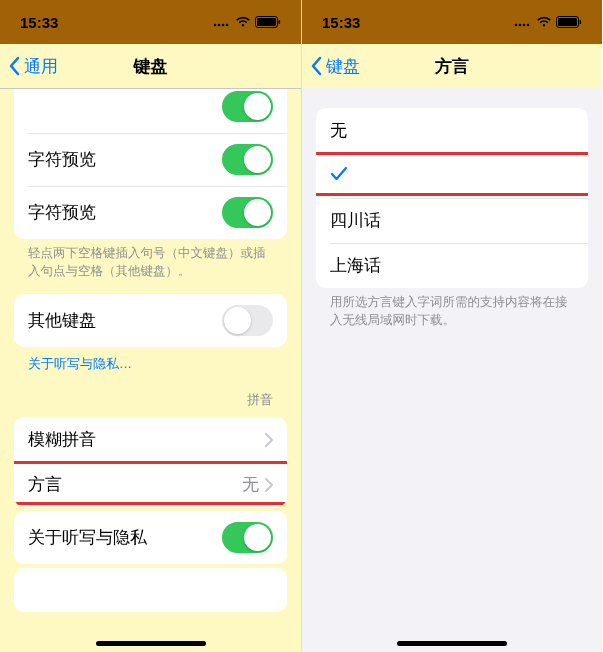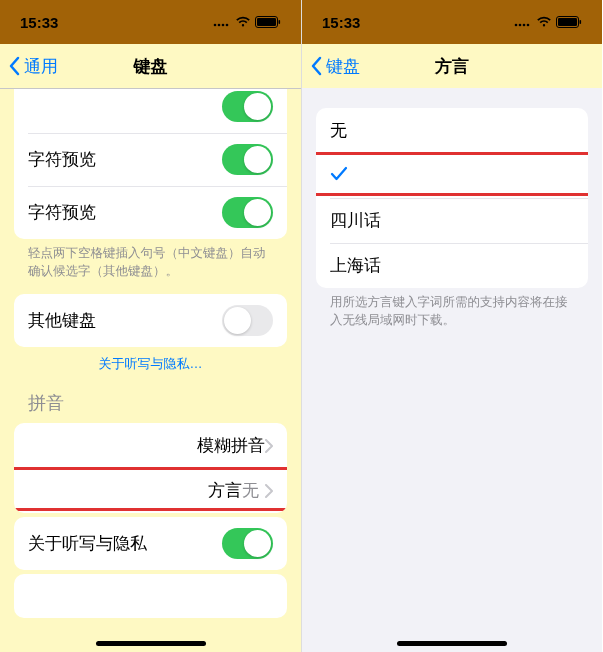--- a/index.html
+++ b/index.html
@@ -20,22 +20,22 @@
     .row-label { flex: 1; }
     .row-right { display: flex; align-items: center; gap: 6px; color: #8e8e93; font-size: 17px; }
     .chevron { color: #c7c7cc; }
     .toggle { width: 51px; height: 31px; border-radius: 15.5px; position: relative; }
     .toggle.on { background: #34c759; }
     .toggle.off { background: #e9e9eb; }
     .toggle::after { content: ""; position: absolute; width: 27px; height: 27px; background: #fff; border-radius: 50%; top: 2px; box-shadow: 0 1px 3px rgba(0,0,0,0.2); }
     .toggle.on::after { right: 2px; }
     .toggle.off::after { left: 2px; }
     .footer-note { font-size: 12.5px; color: #8e8e93; padding: 6px 28px 0 28px; line-height: 1.4; }
-    .link-note { font-size: 13px; color: #007aff; padding: 8px 28px 0 28px; text-align: center; }
-    .section-header { font-size: 18px; color: #8e8e93; padding: 18px 28px 4px 28px; }
+    .link-note { font-size: 13px; color: #007aff; padding: 8px 28px 0 28px; }
+    .section-header { font-size: 13px; color: #8e8e93; padding: 18px 28px 4px 28px; text-align: right; }
     .highlight-box { position: absolute; border: 3px solid #e03131; pointer-events: none; }
     .check { color: #007aff; font-size: 20px; }
     .home-indicator { position: absolute; bottom: 6px; left: 50%; transform: translateX(-50%); width: 110px; height: 5px; background: #000; border-radius: 3px; }
     .white-bg { background: #fff; }
   </style>
 </head>
 <body>
 
 <div class="phone white-bg">
   <div class="status-bar">
@@ -77,32 +77,32 @@
       </div>
       <div class="row">
         <span class="row-label">字符预览</span>
         <span class="toggle on"></span>
       </div>
       <div class="row">
         <span class="row-label">字符预览</span>
         <span class="toggle on"></span>
       </div>
     </div>
-    <div class="footer-note">轻点两下空格键插入句号（中文键盘）自动确认候选字（其他键盘）。</div>
+    <div class="footer-note">轻点两下空格键插入句号（中文键盘）或插入句点与空格（其他键盘）。</div>
 
     <div class="group">
       <div class="row">
         <span class="row-label">其他键盘</span>
         <span class="toggle off"></span>
       </div>
     </div>
     <div class="link-note">关于听写与隐私…</div>
 
     <div class="section-header">拼音</div>
-    <div class="group" style="margin-top:4px; position: relative; text-align: right;">
+    <div class="group" style="margin-top:4px; position: relative;">
       <div class="row">
         <span class="row-label">模糊拼音</span>
         <span class="row-right">
           <svg class="chevron" width="8" height="14" viewBox="0 0 8 14">
               <path d="M1 1l6 6-6 6" stroke="#c7c7cc" stroke-width="2" fill="none" stroke-linecap="round" stroke-linejoin="round"></path>
             </svg>
         </span>
       </div>
       <div class="row">
         <span class="row-label">方言</span>

